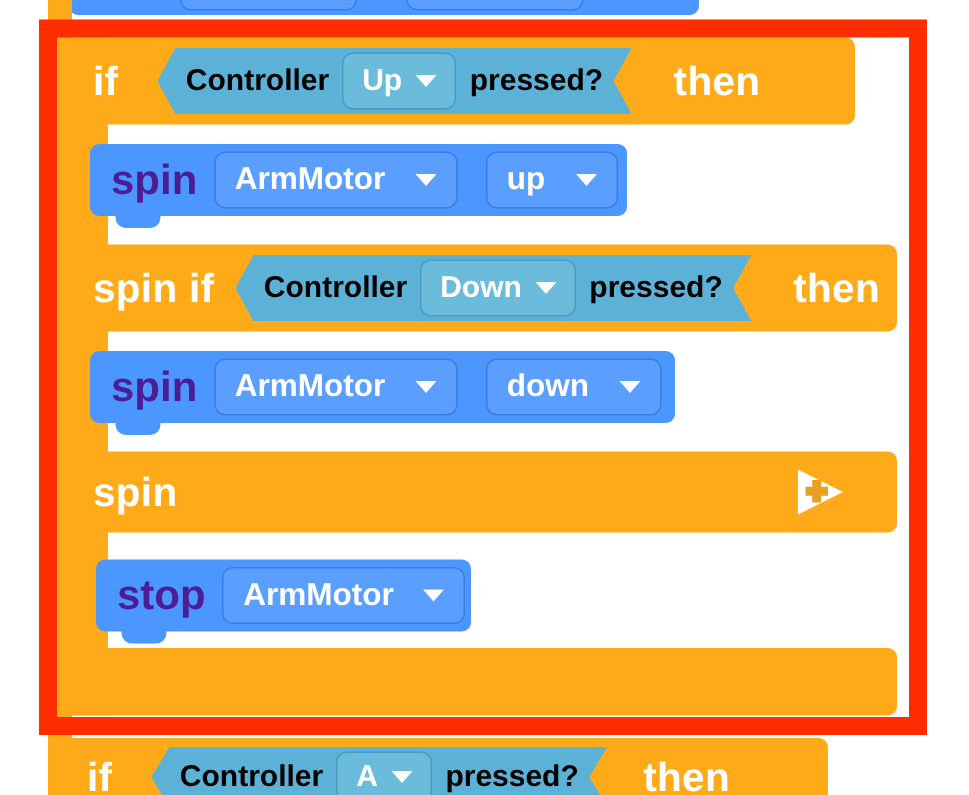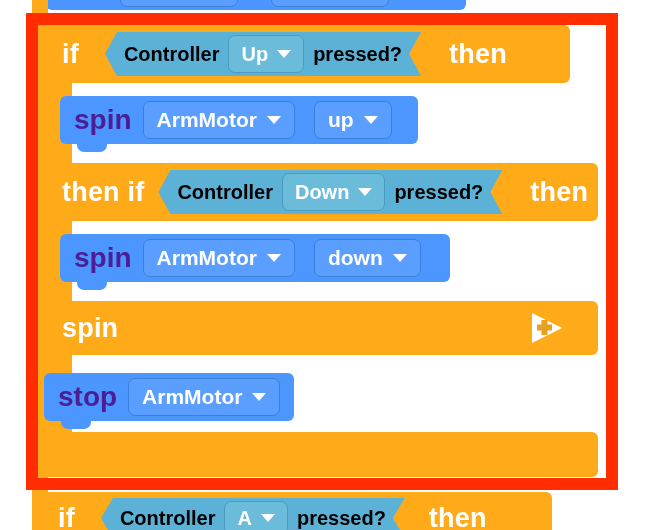--- a/index.html
+++ b/index.html
@@ -128,21 +128,21 @@
     font-weight: bold;
     white-space: nowrap;
   }
   .dd-motor {
     background: #5A9FFF;
     border: 1px solid #3D7FD8;
     border-radius: 7px;
     height: 38px;
     display: inline-flex;
     align-items: center;
-    gap: 10px;
+    gap: 20px;
     padding: 0 13px;
     box-sizing: border-box;
     color: #ffffff;
     font-size: 21px;
     font-weight: bold;
     white-space: nowrap;
   }
 
   
   .caret {
@@ -218,21 +218,21 @@
       <span>ArmMotor</span>
       <span class="caret"></span>
     </span>
     <span class="dd-motor" style="margin-left:8px;">
       <span>up</span>
       <span class="caret"></span>
     </span>
   </div>
 
   <div class="cbar left-flat" style="left:46px; top:163px; width:552px; height:58px;">
-    <span class="label-white">then if</span>
+    <span class="label-white">spin if</span>
     <span class="hexbool" style="margin-left:14px;">
       <span class="htxt">Controller</span>
       <span class="dd-bool">
         <span>Down</span>
         <span class="caret"></span>
       </span>
       <span class="htxt">pressed?</span>
     </span>
     <span class="label-white" style="margin-left:22px;">then</span>
   </div>
@@ -253,21 +253,21 @@
     <span class="label-white">spin</span>
   </div>
   <div class="expand-btn" style="left:528px; top:311px;">
     <svg width="36" height="34" viewBox="0 0 36 34">
       <polygon points="4,2 34,17 4,32" fill="#ffffff"></polygon>
       <rect x="9" y="13.5" width="15" height="6" fill="#E8A020"></rect>
       <rect x="13.5" y="9" width="6" height="15" fill="#E8A020"></rect>
     </svg>
   </div>
 
-  <div class="mblock" style="left:44px; top:373px; width:250px;">
+  <div class="mblock" style="left:64px; top:373px; width:250px;">
     <span class="mtxt">stop</span>
     <span class="dd-motor">
       <span>ArmMotor</span>
       <span class="caret"></span>
     </span>
   </div>
 
   <div class="cbar left-flat" style="left:46px; top:432px; width:552px; height:45px;"></div>
 
   <div class="cbar left-flat" style="left:32px; top:492px; width:520px; height:52px; border-radius:0 6px 6px 0;">

